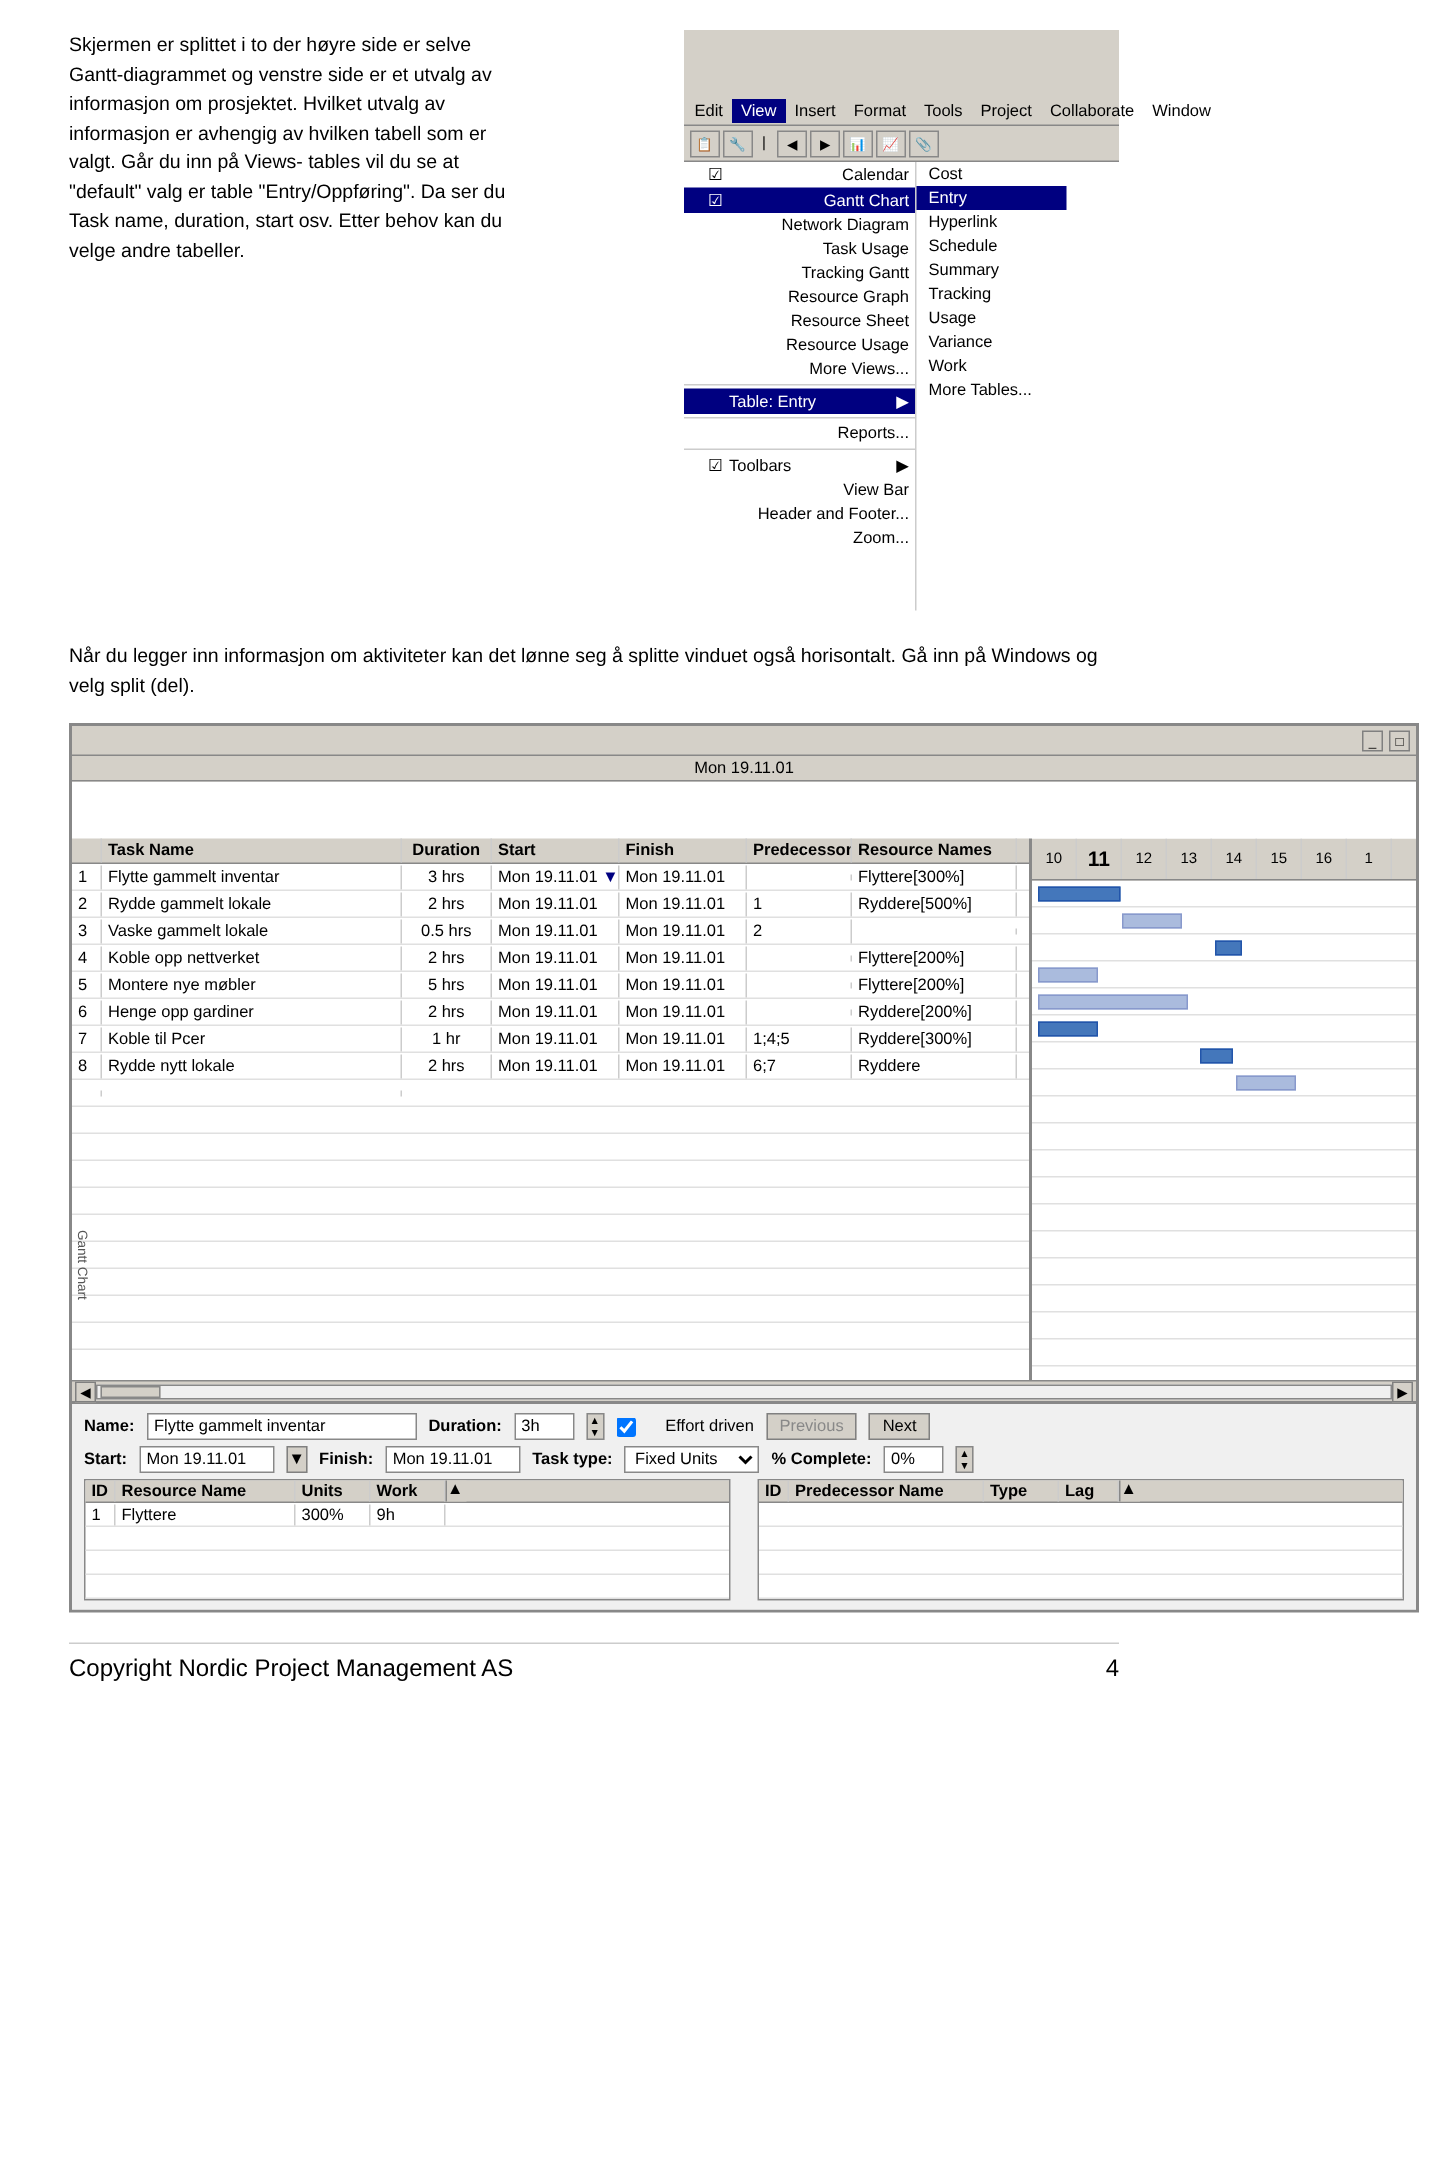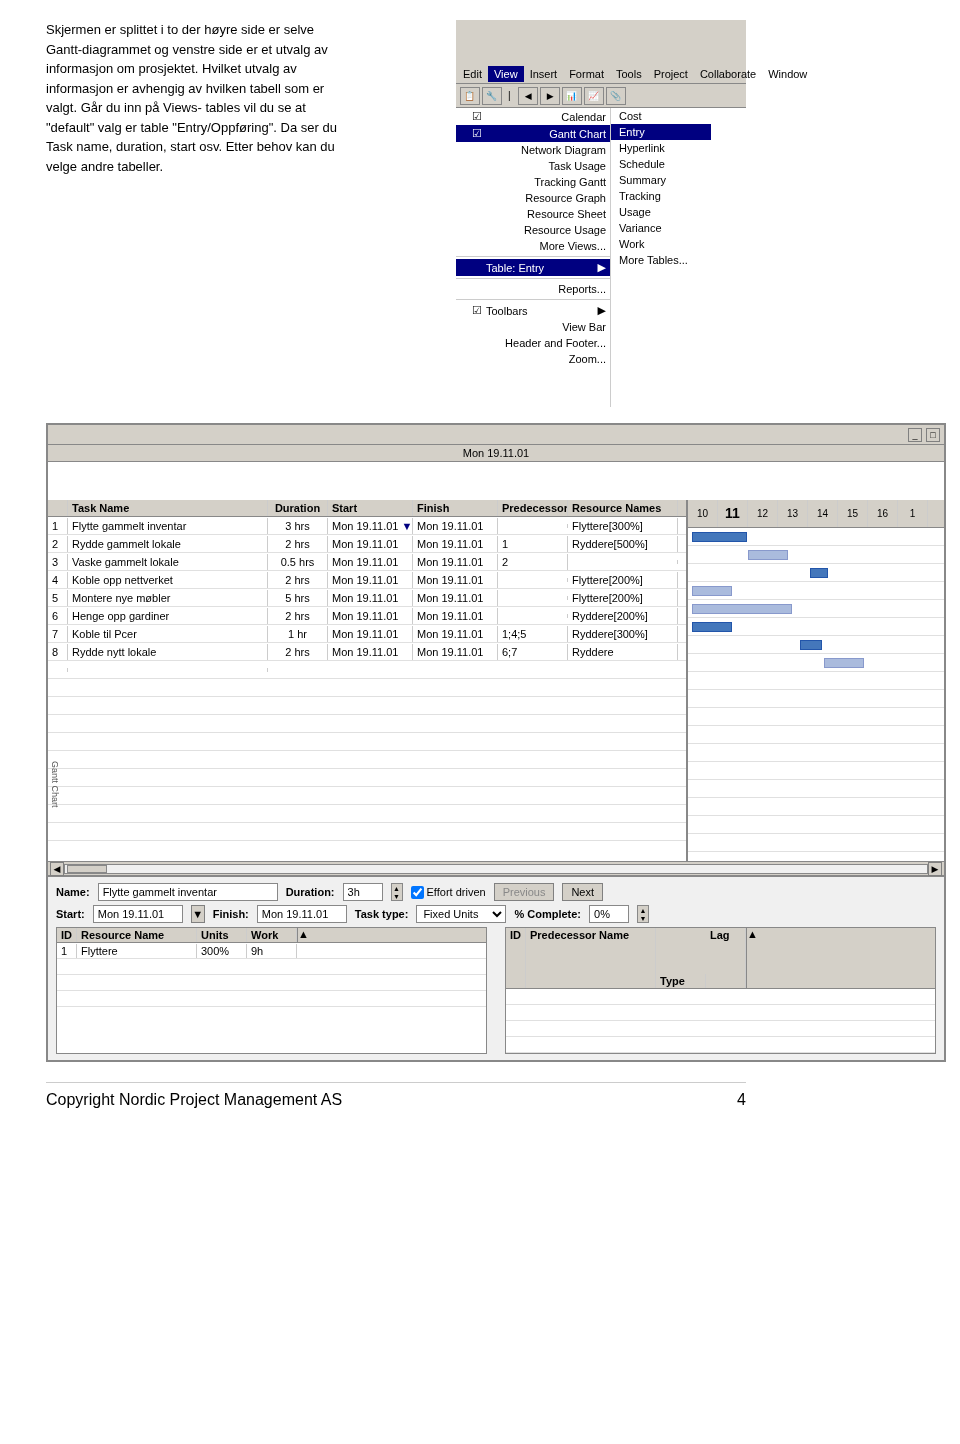--- a/index.html
+++ b/index.html
@@ -197,21 +197,21 @@
       width: 180px;
     }
 
     .field-input-small {
       width: 40px;
     }
 
     .checkbox-area {
       display: flex;
       align-items: center;
-      gap: 3px;
+      gap: 20px;
       font-size: 11px;
     }
 
     .btn-small {
       background: #d4d0c8;
       border: 1px solid #808080;
       padding: 1px 8px;
       font-size: 11px;
       cursor: pointer;
       height: 18px;
@@ -512,20 +512,23 @@
           <div class="ms-right-item">Usage</div>
           <div class="ms-right-item">Variance</div>
           <div class="ms-right-item">Work</div>
           <div class="ms-right-item">More Tables...</div>
         </div>
       </div>
     </div>
 
   </div>
 
+  <div class="paragraph-section">
+    <p>Når du legger inn informasjon om aktiviteter kan det lønne seg å splitte vinduet også horisontalt. Gå inn på Windows og velg split (del).</p>
+  </div>
 
   <div class="gantt-screenshot" style="margin-top:16px;">
 
     <div class="gantt-titlebar">
       <div class="gantt-titlebar-btn">_</div>
       <div class="gantt-titlebar-btn">□</div>
     </div>
 
     <div class="gantt-date-header">
       <span>Mon 19.11.01</span>
@@ -761,21 +764,21 @@
           </div>
           <div class="bottom-table-row" style="height:16px;"></div>
           <div class="bottom-table-row" style="height:16px;"></div>
           <div class="bottom-table-row" style="height:16px;"></div>
         </div>
 
         <div class="bottom-sub-table" style="margin-left:10px;">
           <div class="bottom-table-header">
             <div class="bottom-table-col" style="width:20px;">ID</div>
             <div class="bottom-table-col" style="width:130px;">Predecessor Name</div>
-            <div class="bottom-table-col" style="width:50px;margin-top:46px;">Type</div>
+            <div class="bottom-table-col" style="width:50px;">Type</div>
             <div class="bottom-table-col" style="width:40px;">Lag</div>
             <div style="width:14px; background:#d4d0c8; border-left:1px solid #888; cursor:pointer;">▲</div>
           </div>
           <div class="bottom-table-row" style="height:16px;"></div>
           <div class="bottom-table-row" style="height:16px;"></div>
           <div class="bottom-table-row" style="height:16px;"></div>
           <div class="bottom-table-row" style="height:16px;"></div>
         </div>
       </div>
     </div>

